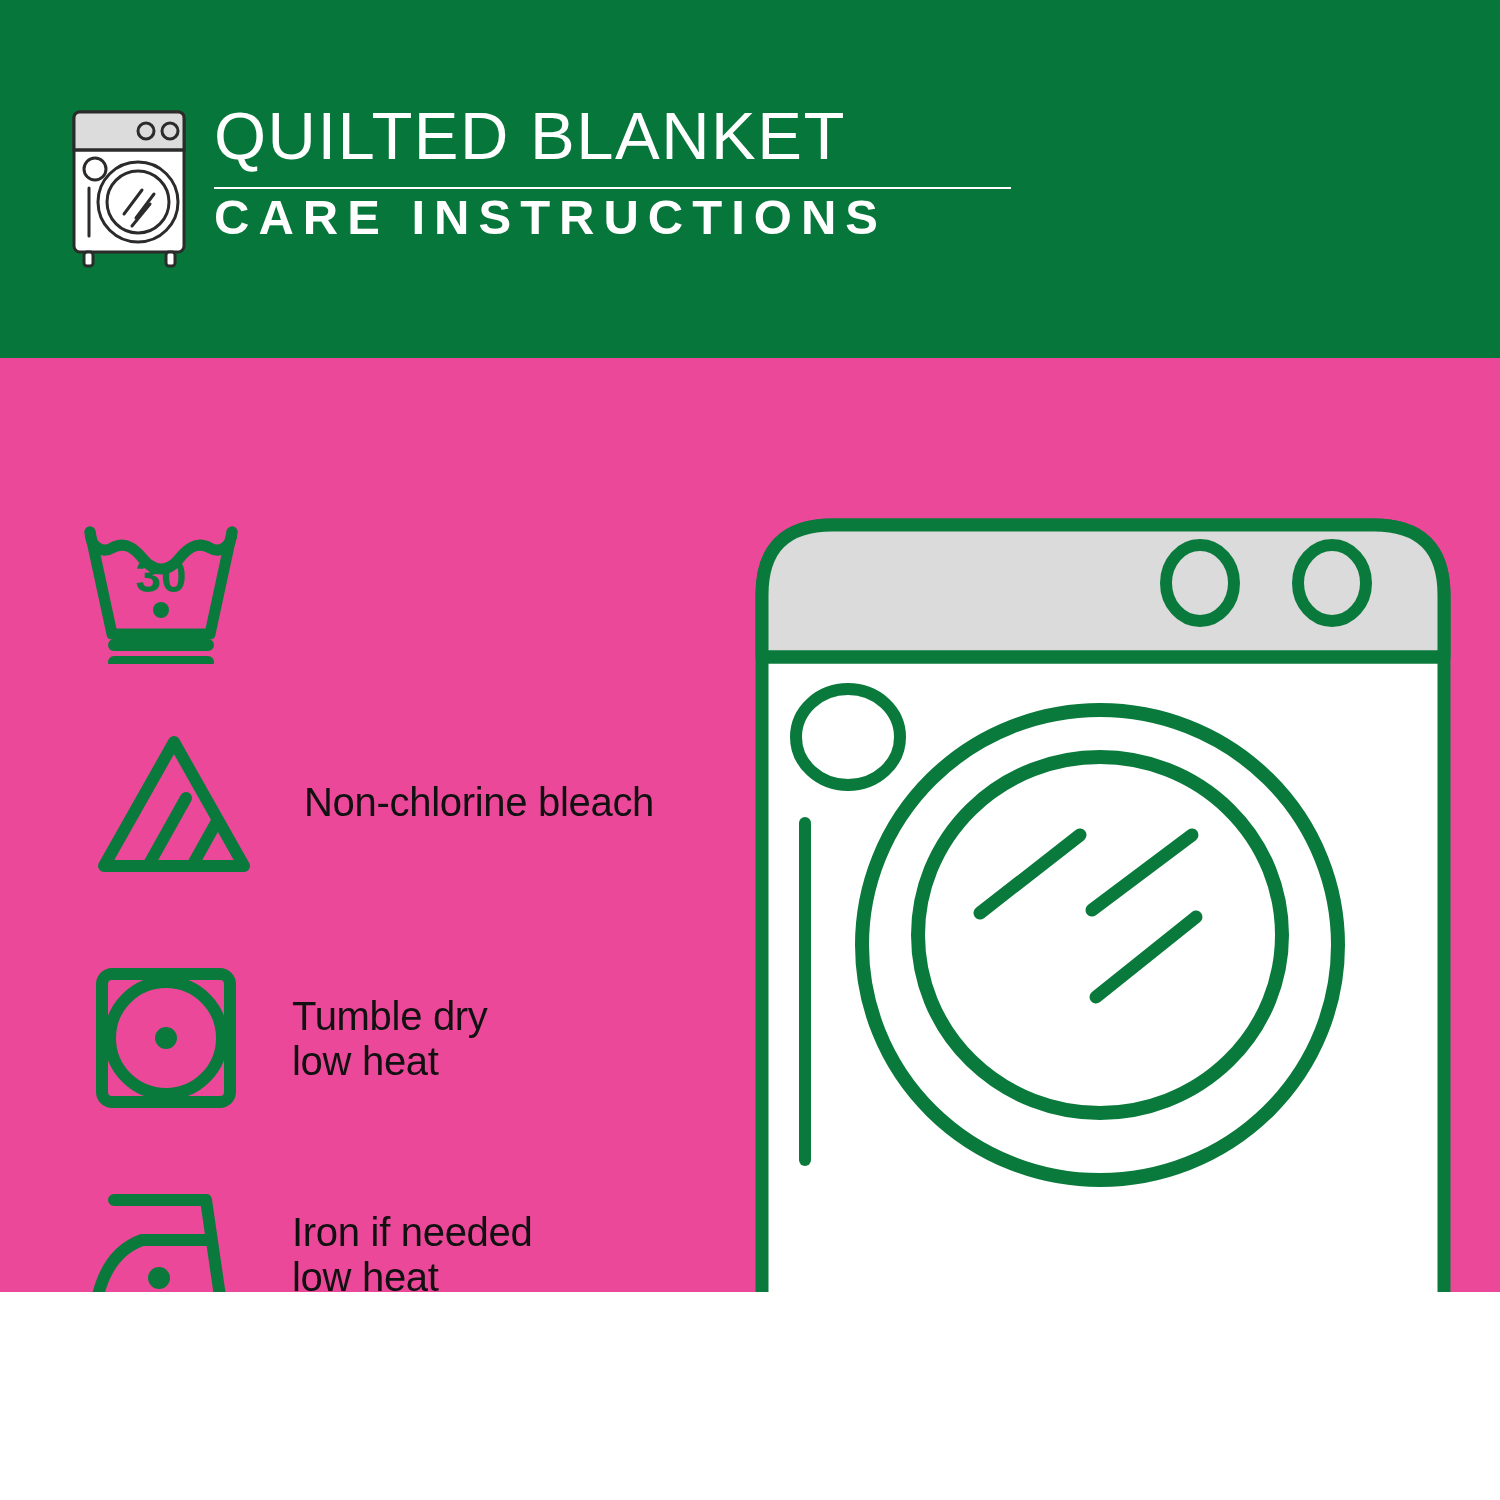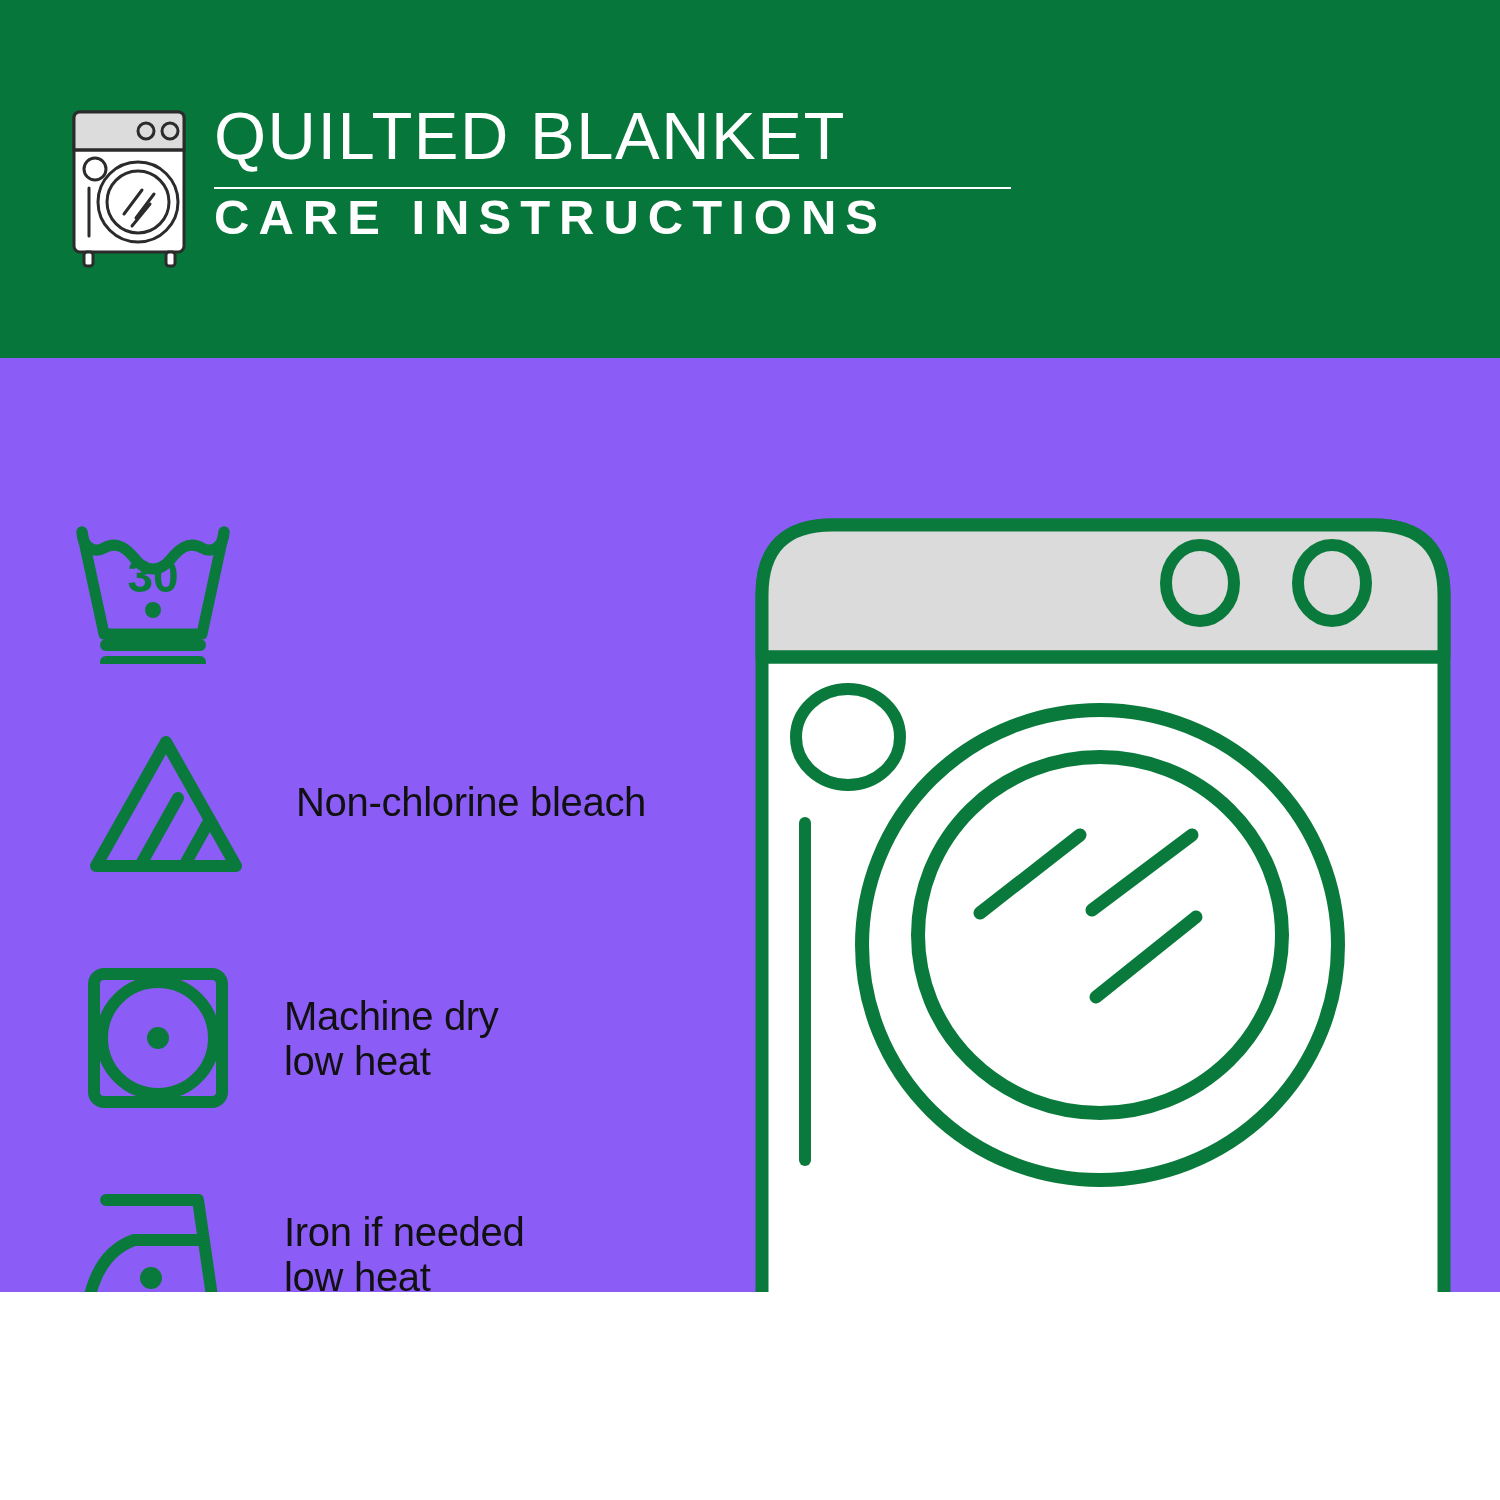--- a/index.html
+++ b/index.html
@@ -7,21 +7,21 @@
     padding: 0;
     background: #ffffff;
   }
   body {
     font-family: "Liberation Sans", sans-serif;
   }
   #page {
     position: relative;
     width: 1500px;
     height: 1292px;
-    background: #8b5cf6;
+    background: #ec4899;
     overflow: hidden;
   }
 
   
   .header-band {
     position: absolute;
     left: 0;
     top: 0;
     width: 1500px;
     height: 358px;
@@ -68,21 +68,21 @@
 
   
   .care-list {
     position: absolute;
     left: 0;
     top: 500px;
     width: 740px;
   }
   .care-row {
     position: absolute;
-    left: 0;
+    left: 8px;
     width: 740px;
     height: 210px;
     display: flex;
     align-items: flex-start;
   }
   .care-row.r0 { top: 14px; }
   .care-row.r1 { top: 228px; margin-left: 12px; }
   .care-row.r2 { top: 462px; }
   .care-row.r3 { top: 678px; }
 
@@ -198,21 +198,21 @@
       <div class="care-symbol">
         <svg viewBox="0 0 180 150" width="180" height="150">
           <g fill="none" stroke="#0A7A3C" stroke-width="12" stroke-linejoin="round">
             <rect x="26" y="12" width="128" height="128" rx="10" ry="10"></rect>
             <circle cx="90" cy="76" r="56"></circle>
           </g>
           <circle cx="90" cy="76" r="11" fill="#0A7A3C"></circle>
         </svg>
       </div>
       <div class="care-text pad-c">
-        <div>Machine dry</div>
+        <div>Tumble dry</div>
         <div>low heat</div>
       </div>
     </div>
 
     <div class="care-row r3">
       <div class="care-symbol">
         <svg viewBox="0 0 180 150" width="180" height="150">
           <g fill="none" stroke="#0A7A3C" stroke-width="12" stroke-linecap="round" stroke-linejoin="round">
             <path d="M38 22 L130 22 L146 132 L20 132 C20 132 22 78 66 62 L132 62"></path>
           </g>

